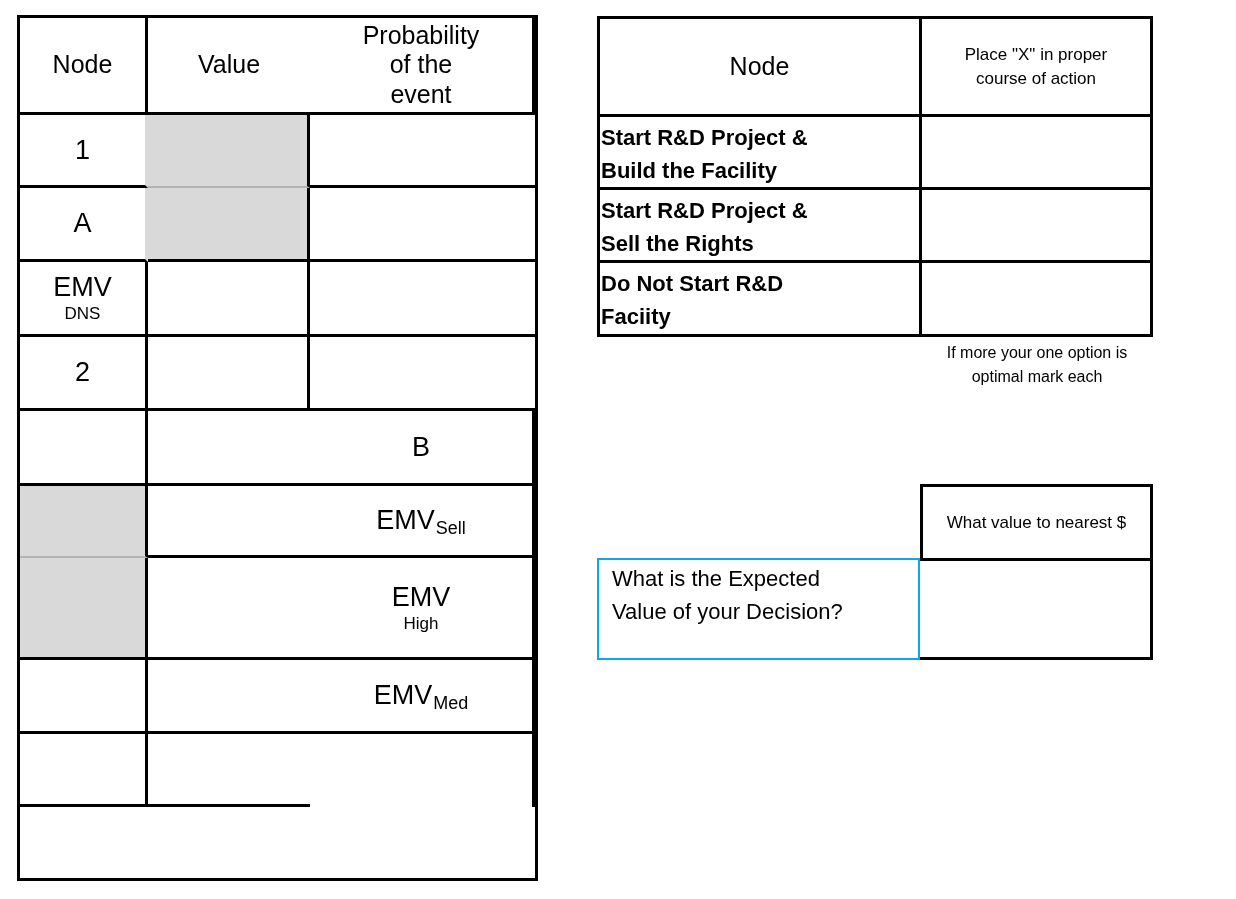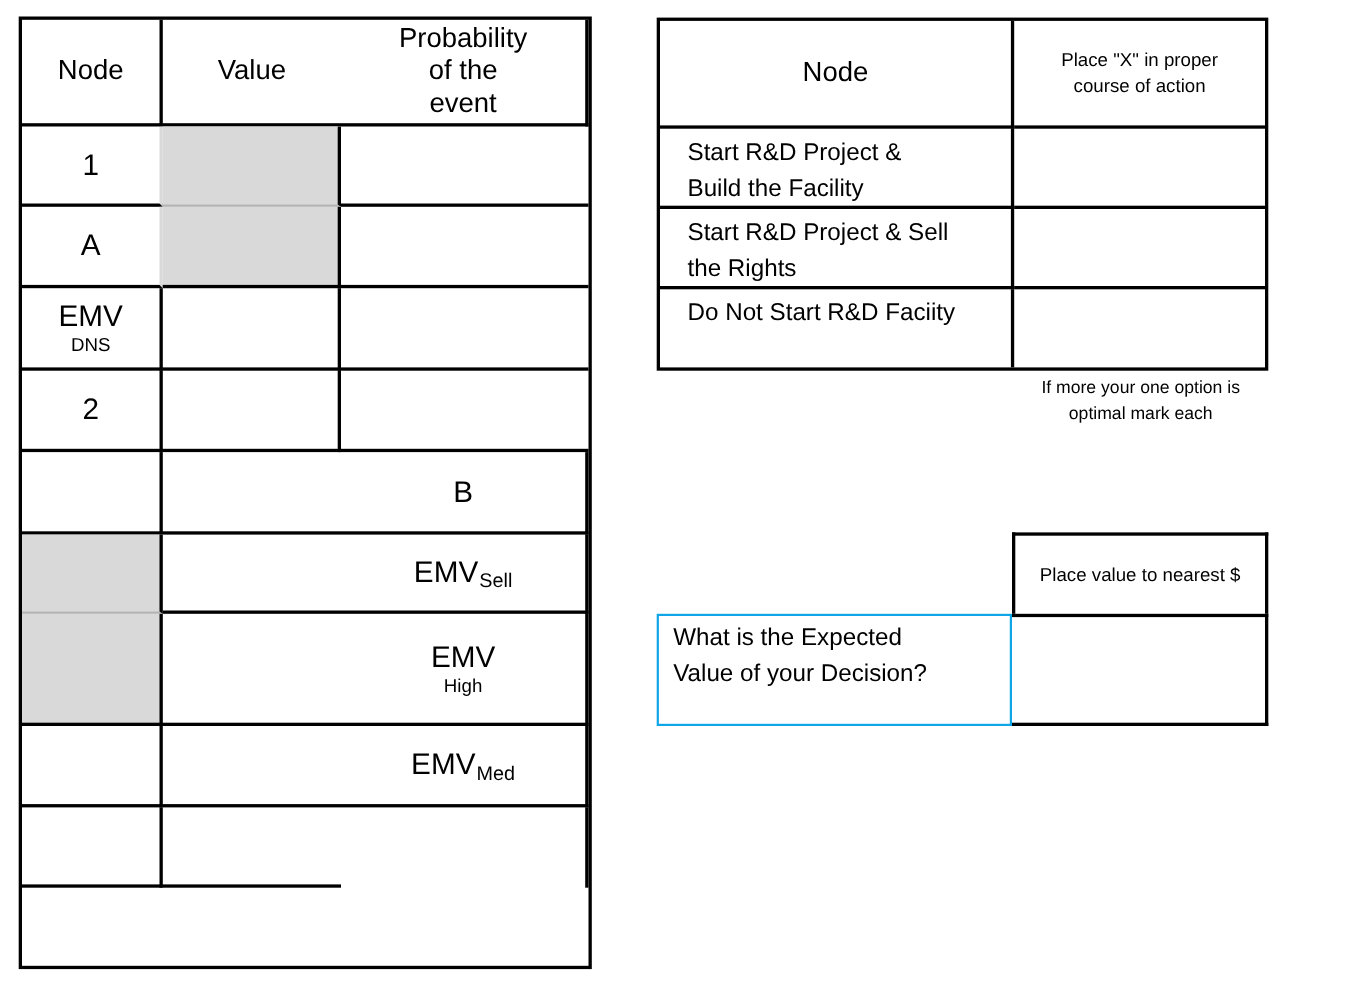--- a/index.html
+++ b/index.html
@@ -75,21 +75,22 @@
     display: flex; align-items: center; justify-content: center;
     text-align: center;
   }
   .dhdr.node-h { font-size: 25px; }
   .dhdr .action-wrap {
     display: inline-block; max-width: 180px;
     font-size: 17px; line-height: 1.4;
   }
   .dcell {
     font-size: 22px; line-height: 33px;
-    padding: 4px 8px 0 25px;
+    padding: 4px 8px 0 1px;
+    font-weight: bold;
   }
   .dcell .wrap { display: inline-block; max-width: 245px; }
 
   .footnote {
     position: absolute; left: 912px; top: 341px;
     width: 250px;
     text-align: center;
     font-size: 16px; line-height: 1.5;
   }
   .footnote .wrap { display: inline-block; max-width: 235px; }
@@ -224,21 +225,21 @@
     </div>
     <div class="c lastcol lastrow"></div>
   </div>
 
   <div class="footnote">
     <span class="wrap">If more your one option is optimal mark each</span>
   </div>
 
   <div class="evt">
     <div class="ev-hdr">
-      <span>Place value to nearest $</span>
+      <span>What value to nearest $</span>
     </div>
     <div class="ev-body">
       <div class="ev-q">
         <span class="wrap">What is the Expected Value of your Decision?</span>
       </div>
       <div class="ev-a"></div>
     </div>
   </div>
 
 </div>

